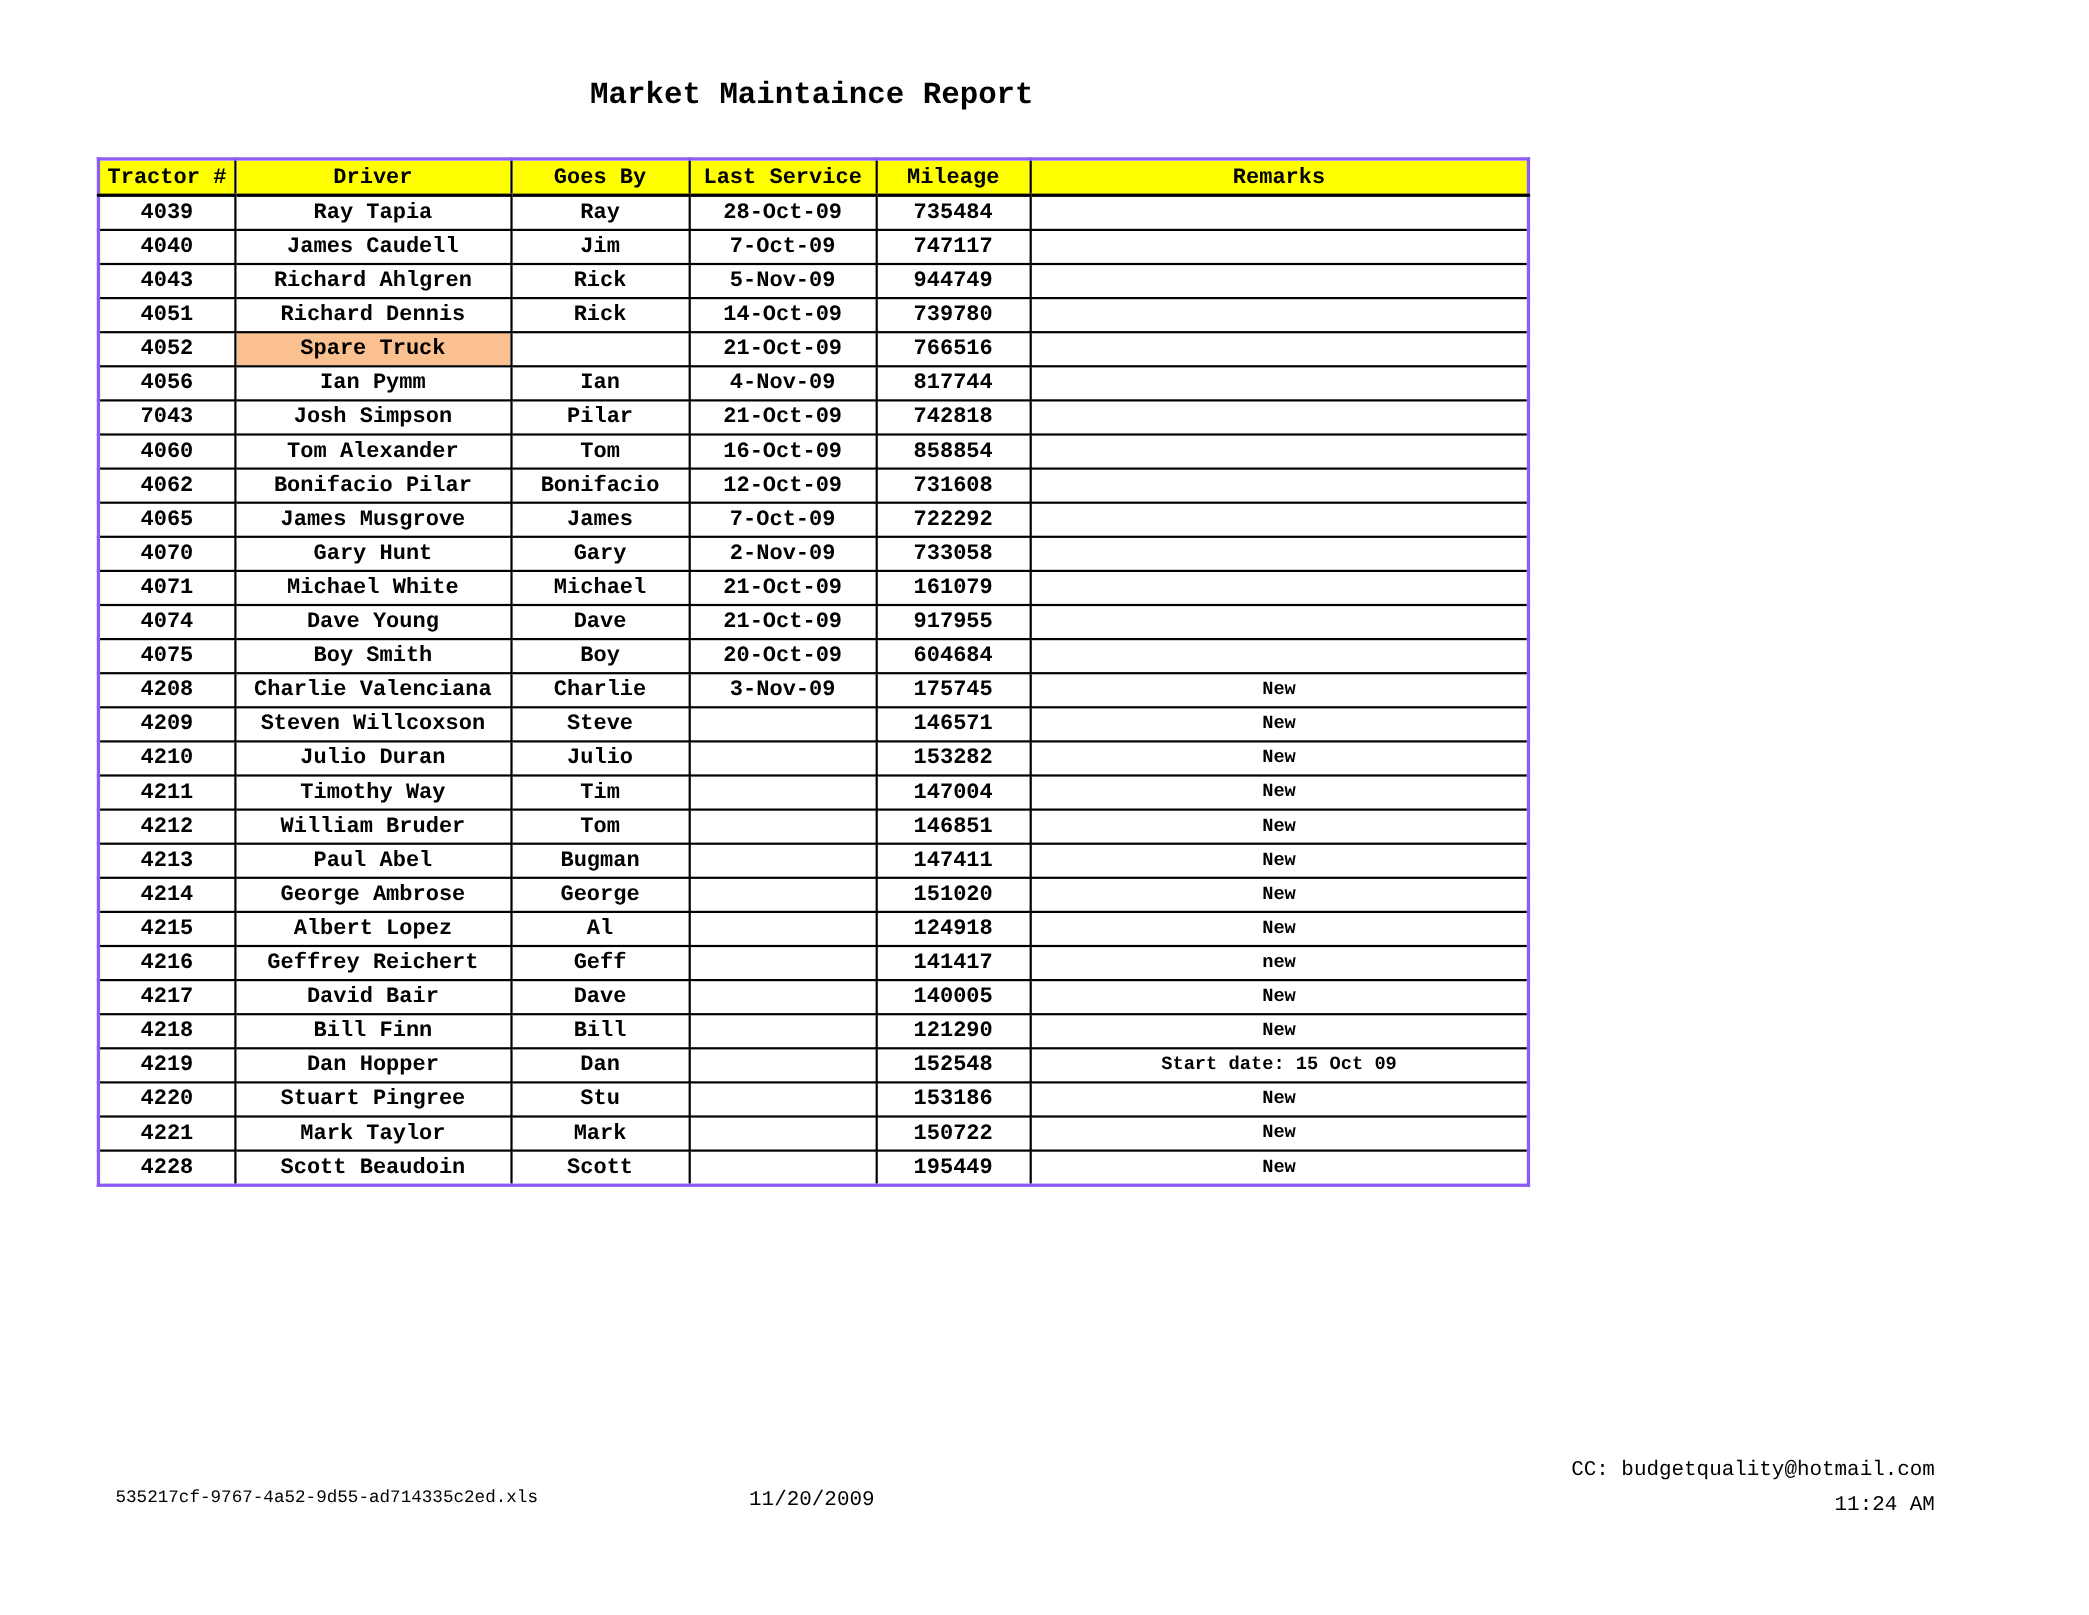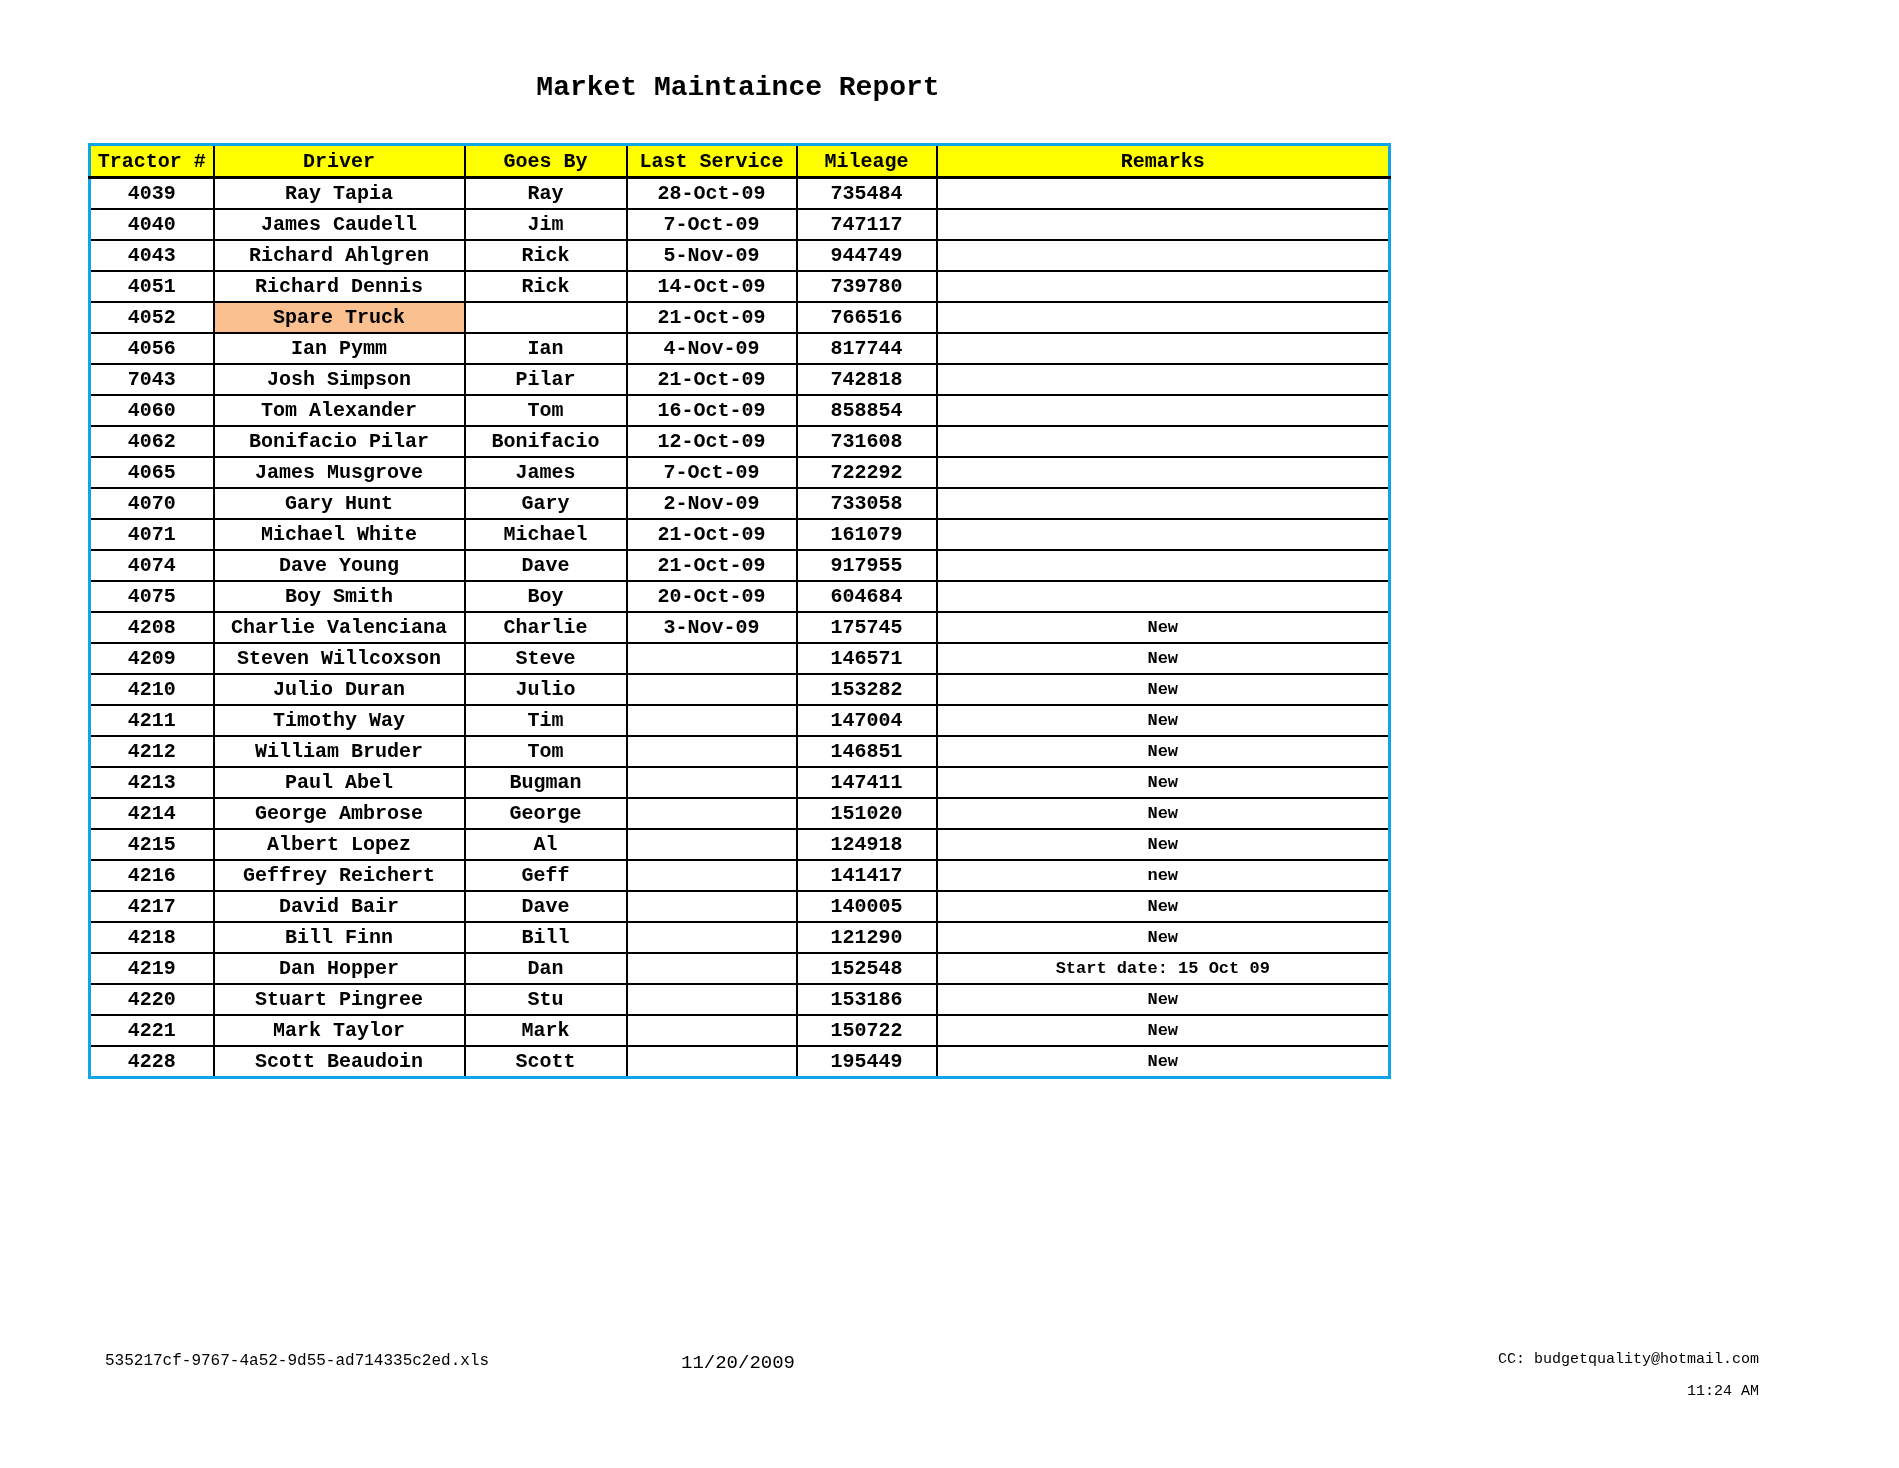--- a/index.html
+++ b/index.html
@@ -23,21 +23,21 @@
     font-weight: bold;
     letter-spacing: 0px;
   }
   table.report {
     position: absolute;
     left: 88px;
     top: 143px;
     width: 1300px;
     border-collapse: collapse;
     table-layout: fixed;
-    border: 3px solid #0ea5e9;
+    border: 3px solid #8b5cf6;
   }
   table.report th, table.report td {
     border: 2px solid #000000;
     text-align: center;
     vertical-align: middle;
     font-weight: bold;
     font-size: 20px;
     height: 27px;
     padding: 1px 2px;
     overflow: hidden;
@@ -62,23 +62,22 @@
     top: 1352px;
     width: 1300px;
     text-align: center;
     font-size: 19px;
   }
   .footer-right {
     position: absolute;
     right: 140px;
     top: 1320px;
     text-align: right;
-    font-size: 15px;
+    font-size: 19px;
     line-height: 32px;
-    margin-top: 24px;
   }
 </style>
 </head>
 <body>
 
 <div class="page">
 
   <h1 class="title">Market Maintaince Report</h1>
 
   <table class="report">

